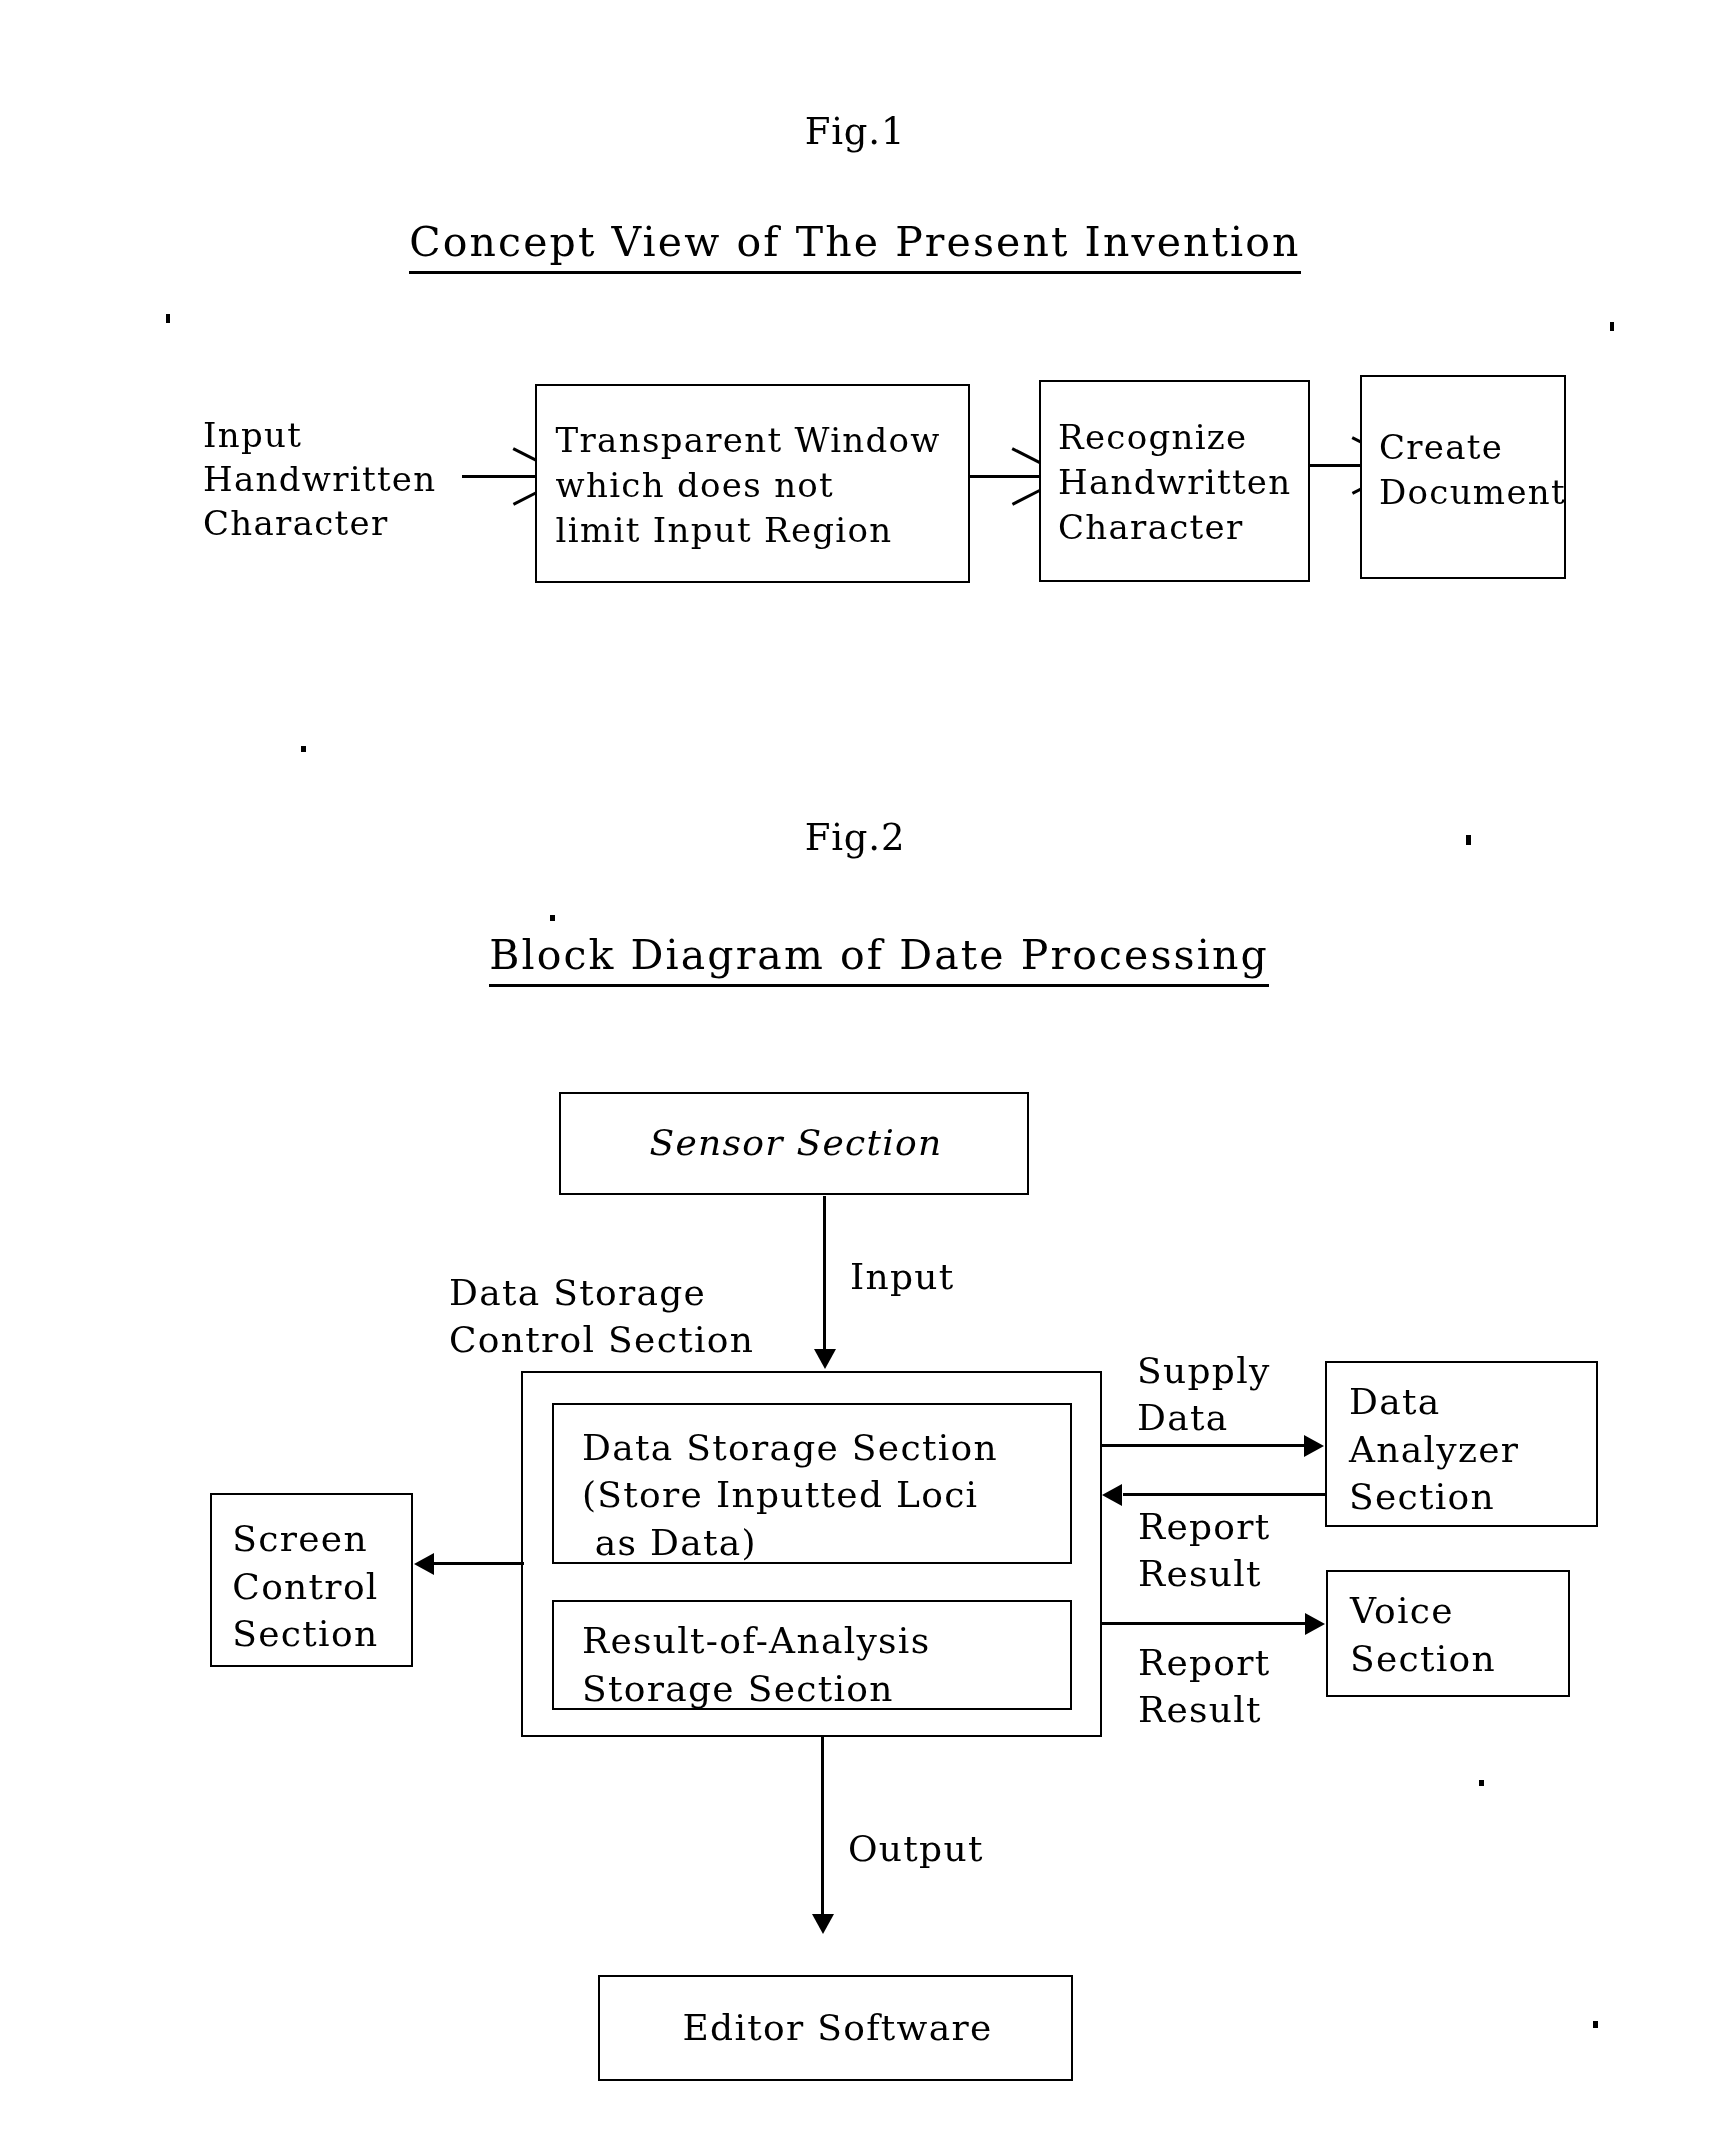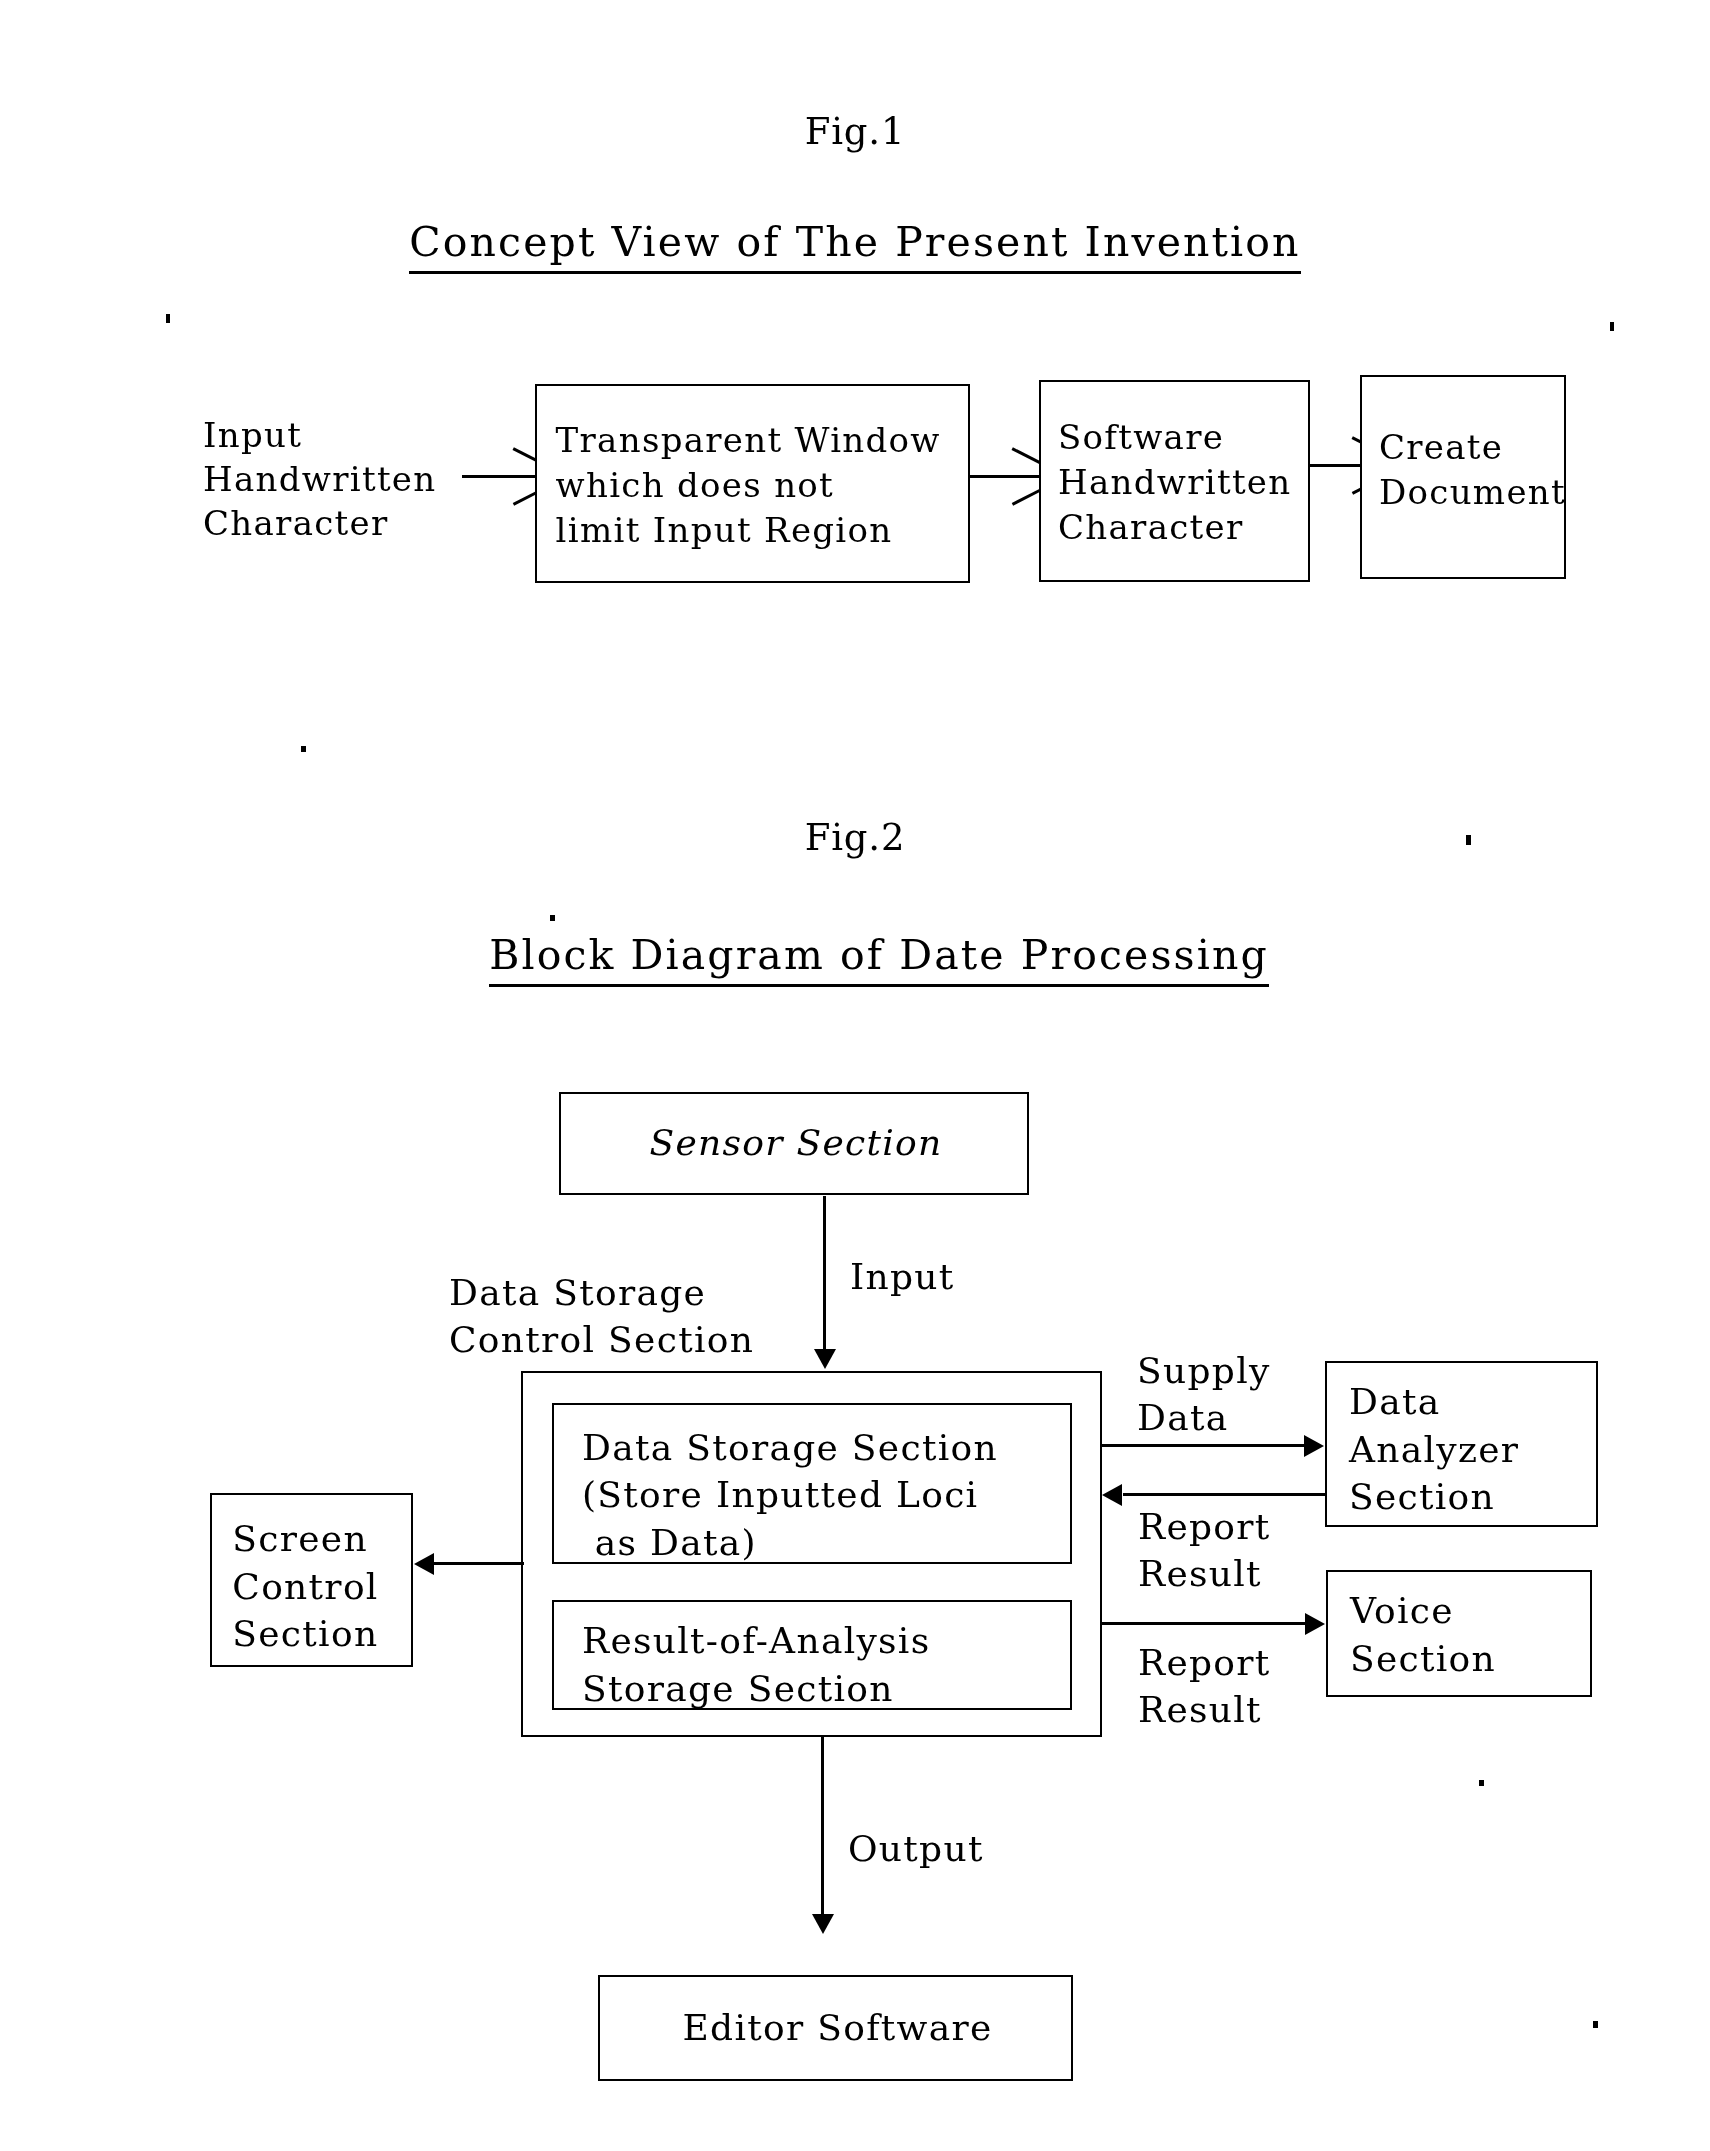--- a/index.html
+++ b/index.html
@@ -148,21 +148,21 @@
     <div class="box" style="left:535px; top:384px; width:435px; height:199px;">
       <div class="box-inner-text" style="left:18.6px; top:32px; font-size:34px;"><span>Transparent Window</span>
 <span>which does not</span>
 <span>limit Input Region</span></div>
     </div>
 
     <div class="hline" style="left:970px; top:475px; width:69px;"></div>
     <div class="arrow-r-open" style="left:1009px; top:459px;"></div>
 
     <div class="box" style="left:1039px; top:380px; width:271px; height:202px;">
-      <div class="box-inner-text" style="left:17px; top:33px; font-size:34px;"><span>Software</span>
+      <div class="box-inner-text" style="left:17px; top:33px; font-size:34px;"><span>Recognize</span>
 <span>Handwritten</span>
 <span>Character</span></div>
     </div>
 
     <div class="hline" style="left:1310px; top:464px; width:71px;"></div>
     <div class="arrow-r-open" style="left:1349px; top:448px;"></div>
 
     <div class="box" style="left:1360px; top:375px; width:206px; height:204px;">
       <div class="box-inner-text" style="left:17px; top:48px; font-size:34px;"><span>Create</span>
 <span>Document</span></div>
@@ -221,21 +221,21 @@
     <div class="hline" style="left:1102px; top:1444px; width:203px;"></div>
     <div class="arrow-r" style="left:1304px; top:1435px;"></div>
     <div class="txt" style="left:1137px; top:1348px; font-size:36px;"><span>Supply</span>
 <span>Data</span></div>
 
     <div class="hline" style="left:1123px; top:1493px; width:203px;"></div>
     <div class="arrow-l" style="left:1102px; top:1484px;"></div>
     <div class="txt" style="left:1138px; top:1504px; font-size:36px;"><span>Report</span>
 <span>Result</span></div>
 
-    <div class="box" style="left:1326px; top:1570px; width:266px; height:127px;">
+    <div class="box" style="left:1326px; top:1570px; width:244px; height:127px;">
       <div class="box-inner-text" style="left:22px; top:15.3px; font-size:36px;"><span>Voice</span>
 <span>Section</span></div>
     </div>
 
     <div class="hline" style="left:1102px; top:1622px; width:205px;"></div>
     <div class="arrow-r" style="left:1305px; top:1613px;"></div>
     <div class="txt" style="left:1138px; top:1640px; font-size:36px;"><span>Report</span>
 <span>Result</span></div>
 
     <div class="vline" style="left:821px; top:1737px; width:3.4px; height:188px;"></div>

